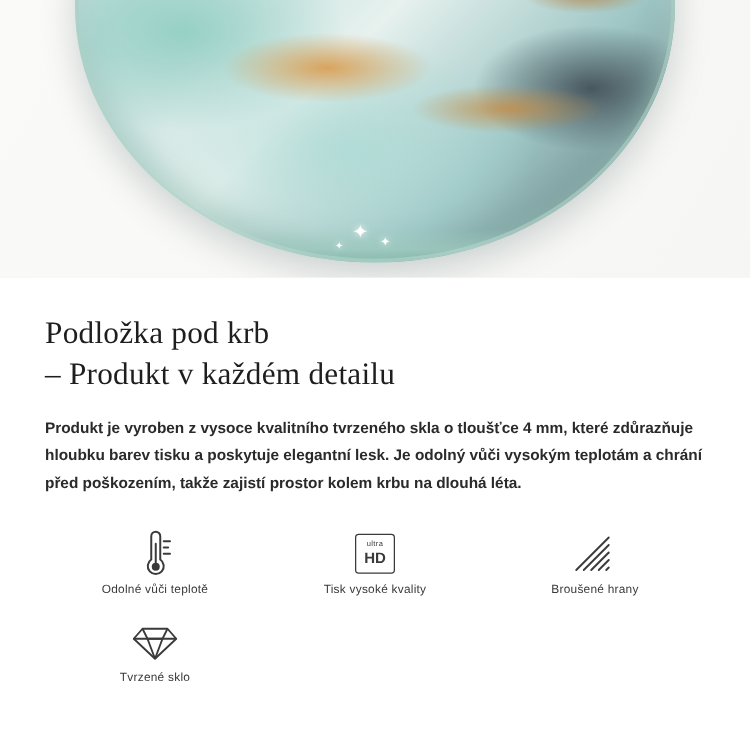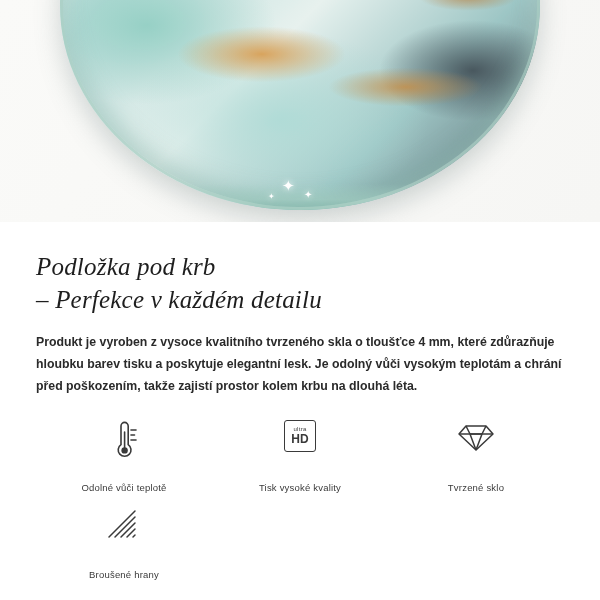--- a/index.html
+++ b/index.html
@@ -93,21 +93,20 @@
   
   .content { padding: 0 36px; }
   .title {
     margin-top: 28px;
     font-family: "Liberation Serif", serif;
     font-size: 25px;
     line-height: 1.32;
     color: #1e1e1e;
     font-weight: 400;
     letter-spacing: 0.2px;
-    font-style: italic;
   }
   .title .line2 { display: block; }
   .desc {
     margin-top: 16px;
     font-size: 12.3px;
     line-height: 1.78;
     color: #2a2a2a;
     max-width: 534px;
     font-weight: bold;
   }
@@ -121,25 +120,25 @@
   }
   .feature {
     display: flex;
     flex-direction: column;
     align-items: center;
     justify-content: flex-start;
   }
   .feat-icon {
     height: 46px;
     display: flex;
-    align-items: flex-start;
+    align-items: center;
     justify-content: center;
   }
   .feat-label {
-    margin-top: 16px;
+    margin-top: 0;
     font-size: 9.5px;
     color: #3a3a3a;
     text-align: center;
     letter-spacing: 0.2px;
   }
   .hd-box {
     width: 32px; height: 32px;
     border: 1.6px solid #3a3a3a;
     border-radius: 3px;
     display: flex; flex-direction: column;
@@ -162,21 +161,21 @@
       <div class="pad-rim"></div>
     </div>
     <span class="sparkle sp1">✦</span>
     <span class="sparkle sp2">✦</span>
     <span class="sparkle sp3">✦</span>
   </div>
 
   <div class="content">
     <h1 class="title">
       <span>Podložka pod krb</span>
-      <span class="line2">– Perfekce v každém detailu</span>
+      <span class="line2">– Produkt v každém detailu</span>
     </h1>
 
     <p class="desc">Produkt je vyroben z vysoce kvalitního tvrzeného skla o tloušťce 4 mm, které zdůrazňuje hloubku barev tisku a poskytuje elegantní lesk. Je odolný vůči vysokým teplotám a chrání před poškozením, takže zajistí prostor kolem krbu na dlouhá léta.</p>
 
     <div class="features">
 
       <div class="feature">
         <div class="feat-icon">
           <svg width="34" height="40" viewBox="0 0 34 40" fill="none" stroke="#3a3a3a" stroke-width="1.6" stroke-linecap="round">
             <path d="M14 6a3.6 3.6 0 0 1 7.2 0v18.6a6.4 6.4 0 1 1-7.2 0z"></path>
@@ -196,40 +195,40 @@
             <span class="small">ultra</span>
             <span class="big">HD</span>
           </div>
         </div>
         <div class="feat-label">Tisk vysoké kvality</div>
       </div>
 
 
       <div class="feature">
         <div class="feat-icon">
+          <svg width="38" height="34" viewBox="0 0 38 34" fill="none" stroke="#3a3a3a" stroke-width="1.5" stroke-linecap="round">
+            <path d="M4 30 L30 4"></path>
+            <path d="M10 30 L30 10"></path>
+            <path d="M16 30 L30 16"></path>
+            <path d="M22 30 L30 22"></path>
+            <path d="M28 30 L30 28"></path>
+          </svg>
+        </div>
+        <div class="feat-label">Broušené hrany</div>
+      </div>
+
+      <div class="feature">
+        <div class="feat-icon">
           <svg width="38" height="34" viewBox="0 0 38 34" fill="none" stroke="#3a3a3a" stroke-width="1.5" stroke-linejoin="round">
             <path d="M9 6 H29 L36 14 L19 30 L2 14 Z"></path>
             <path d="M2 14 H36"></path>
             <path d="M9 6 L13 14 L19 30"></path>
             <path d="M29 6 L25 14 L19 30"></path>
             <path d="M13 14 H25"></path>
           </svg>
         </div>
         <div class="feat-label">Tvrzené sklo</div>
       </div>
 
-      <div class="feature">
-        <div class="feat-icon">
-          <svg width="38" height="34" viewBox="0 0 38 34" fill="none" stroke="#3a3a3a" stroke-width="1.5" stroke-linecap="round">
-            <path d="M4 30 L30 4"></path>
-            <path d="M10 30 L30 10"></path>
-            <path d="M16 30 L30 16"></path>
-            <path d="M22 30 L30 22"></path>
-            <path d="M28 30 L30 28"></path>
-          </svg>
-        </div>
-        <div class="feat-label">Broušené hrany</div>
-      </div>
-
 
     </div>
   </div>
 </div>
 
 </body></html>

